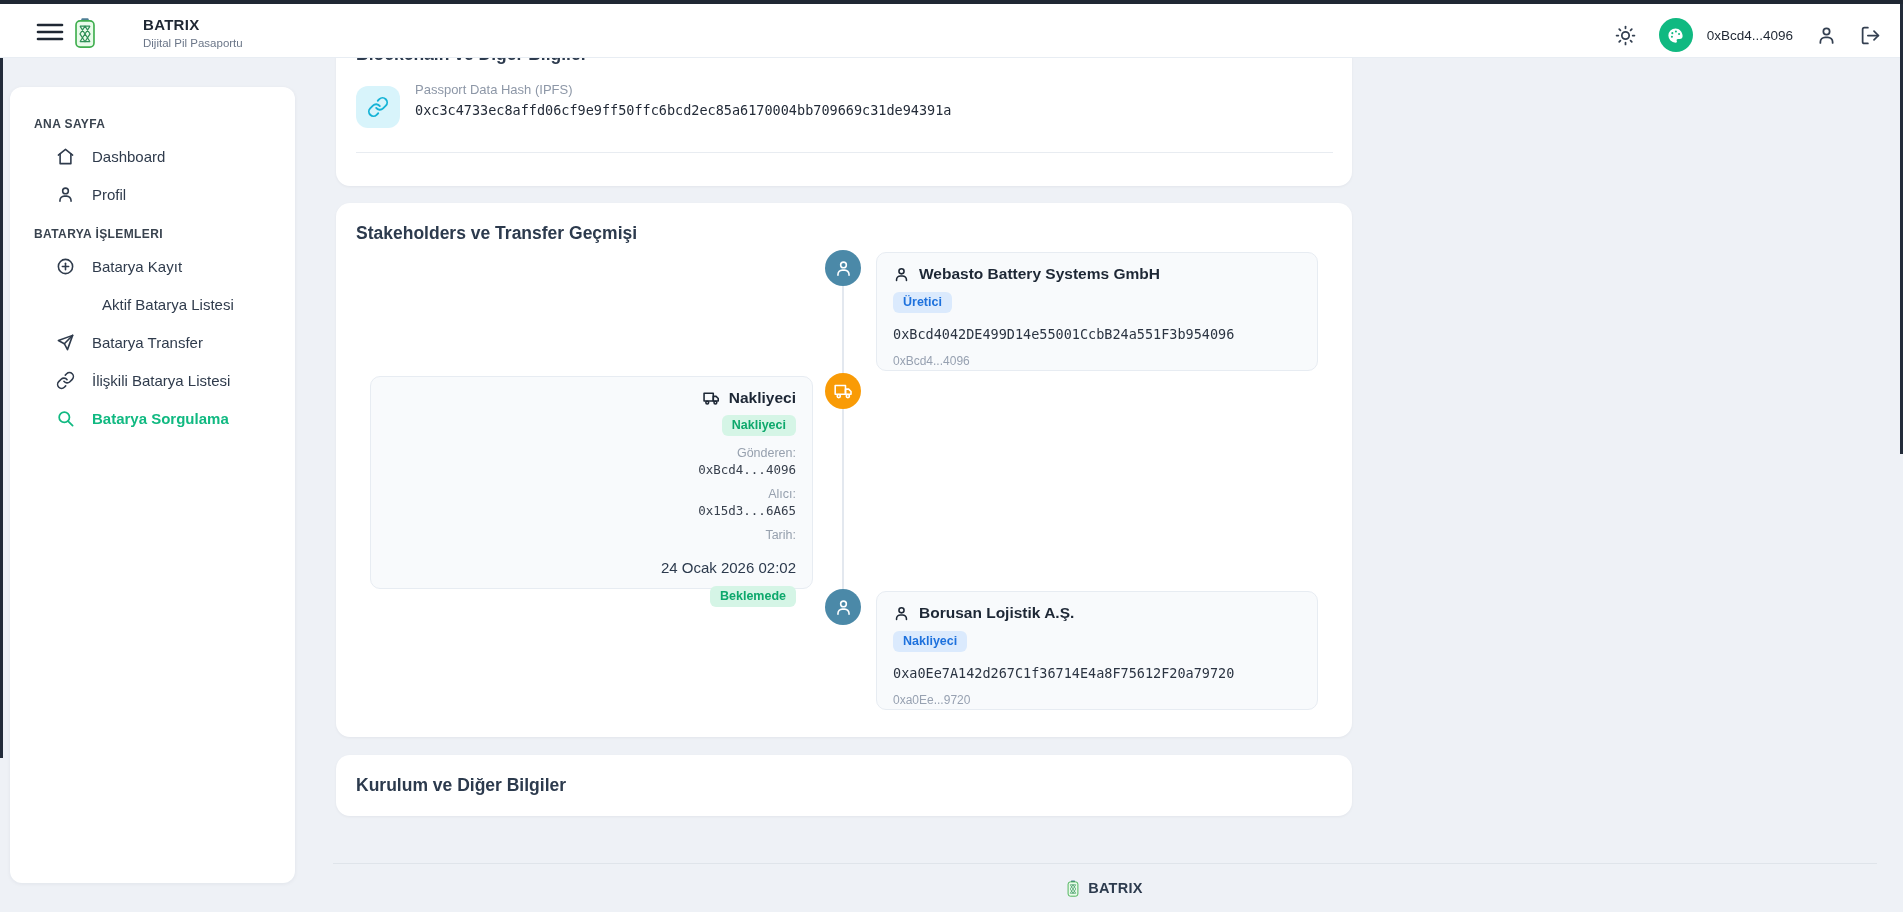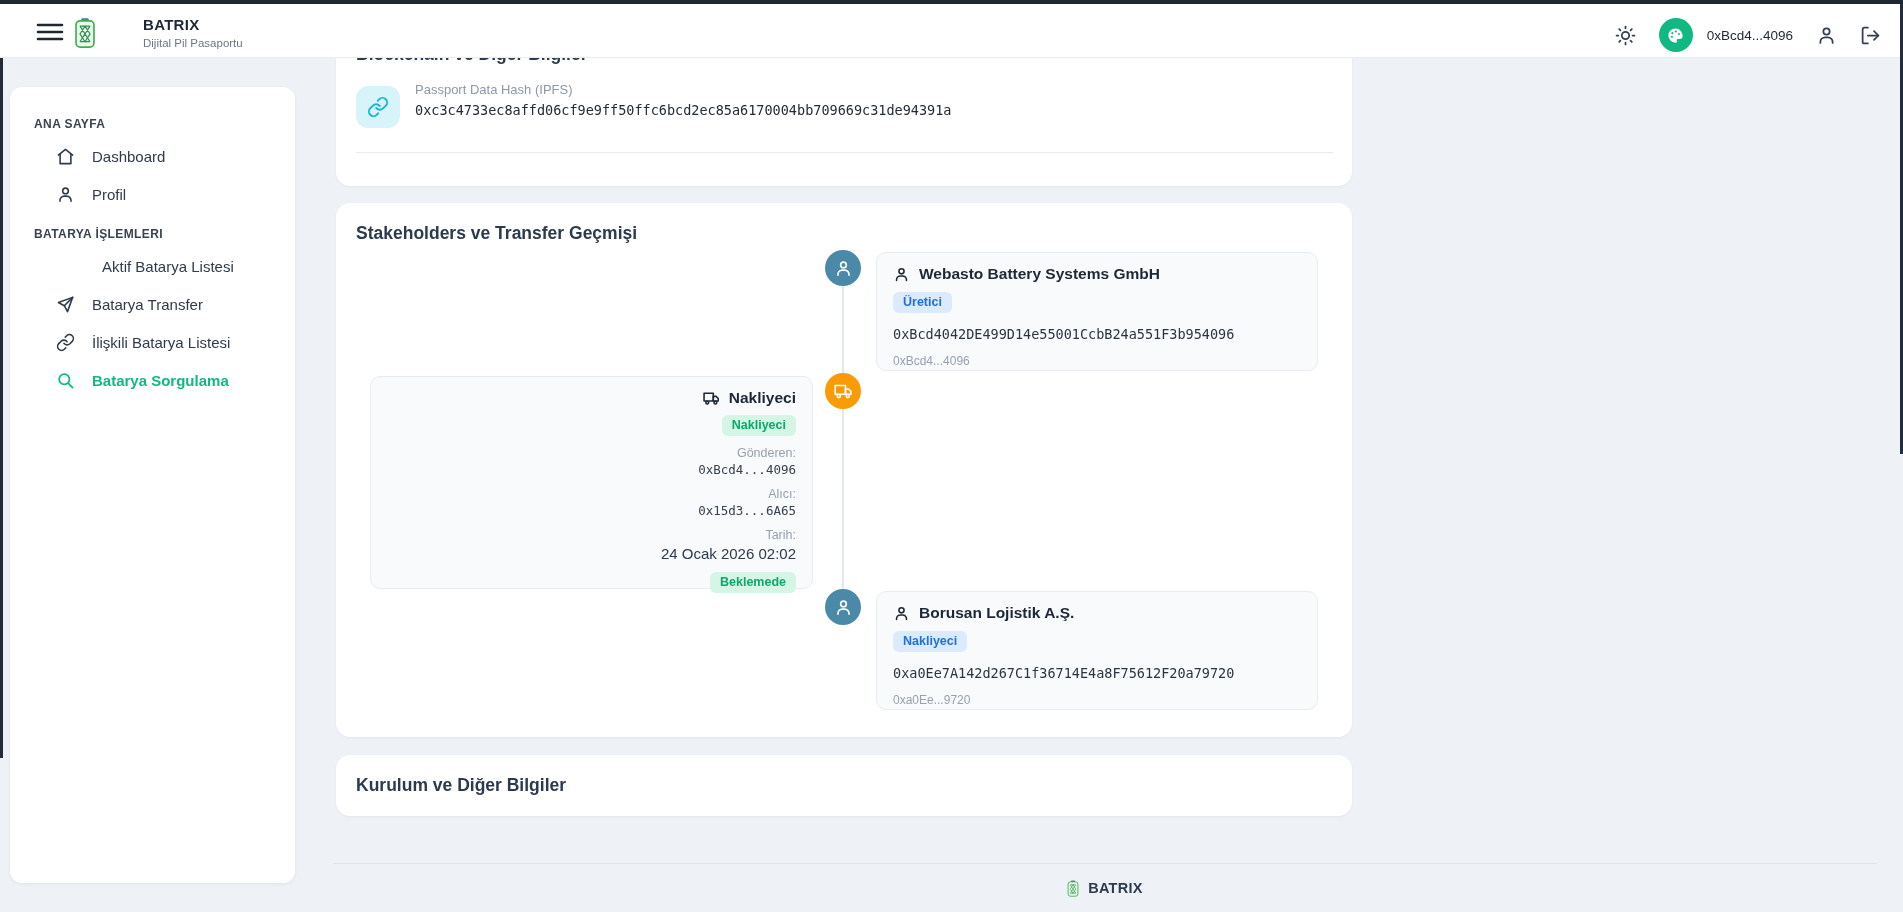--- a/index.html
+++ b/index.html
@@ -70,21 +70,21 @@
   .entry-head .eh-icon { width:17px; height:17px; color:#1d2735; display:flex; }
   .badge { display:inline-block; font-size:12.5px; font-weight:700; padding:3px 10px 4px; border-radius:6px; }
   .badge-blue { background:#dbeafd; color:#1d71dd; }
   .badge-green { background:#d5f5e6; color:#0da86c; }
   .entry-right .badge { margin-top:9px; }
   .entry-address { margin-top:13px; font-family:"DejaVu Sans Mono", monospace; font-size:13.5px; color:#2b3442; }
   .entry-short { margin-top:12px; font-size:12px; color:#97a1b1; }
 
   .t-label { margin-top:10px; font-size:12.5px; color:#96a0ae; text-align:right; }
   .t-value { margin-top:2px; font-family:"DejaVu Sans Mono", monospace; font-size:12.5px; color:#39414e; text-align:right; }
-  .t-date { margin-top:3px; font-size:15px; color:#2c3a4d; text-align:right; }
+  .t-date { margin-top:17px; font-size:15px; color:#2c3a4d; text-align:right; }
   .entry-left .badge { margin-top:8px; }
   .entry-left .status { margin-top:10px; }
 
   
   .card-kurulum { left:336px; top:755px; width:1016px; height:61px; z-index:5; display:flex; align-items:center; padding-left:20px; }
 
   
   .footer-divider { position:absolute; left:333px; top:863px; width:1544px; height:1px; background:#dfe4ea; }
   .footer { position:absolute; left:307px; top:872px; width:1596px; height:32px; display:flex;
             align-items:center; justify-content:center; gap:9px; }
@@ -235,20 +235,30 @@
         <svg width="19" height="19" viewBox="0 0 24 24" fill="none" stroke="currentColor" stroke-width="2" stroke-linecap="round" stroke-linejoin="round">
           <circle cx="12" cy="7.5" r="3.6"></circle>
             <path d="M5 20.5v-1a5.5 5.5 0 0 1 5.5-5.5h3a5.5 5.5 0 0 1 5.5 5.5v1"></path>
         </svg>
       </span>
       <span>Profil</span>
     </div>
 
     <div class="sec-label">BATARYA İŞLEMLERI</div>
 
+    <div class="side-item">
+      <span class="si-icon">
+        <svg width="19" height="19" viewBox="0 0 24 24" fill="none" stroke="currentColor" stroke-width="2" stroke-linecap="round" stroke-linejoin="round">
+          <circle cx="12" cy="12" r="9"></circle>
+            <line x1="12" y1="8" x2="12" y2="16"></line>
+            <line x1="8" y1="12" x2="16" y2="12"></line>
+        </svg>
+      </span>
+      <span>Batarya Kayıt</span>
+    </div>
 
     <div class="side-item no-icon">
       <span>Aktif Batarya Listesi</span>
     </div>
 
     <div class="side-item">
       <span class="si-icon">
         <svg width="19" height="19" viewBox="0 0 24 24" fill="none" stroke="currentColor" stroke-width="2" stroke-linecap="round" stroke-linejoin="round">
           <line x1="21" y1="3" x2="10.5" y2="13.5"></line>
             <polygon points="21 3 14.5 21 10.5 13.5 3 9.5 21 3"></polygon>

